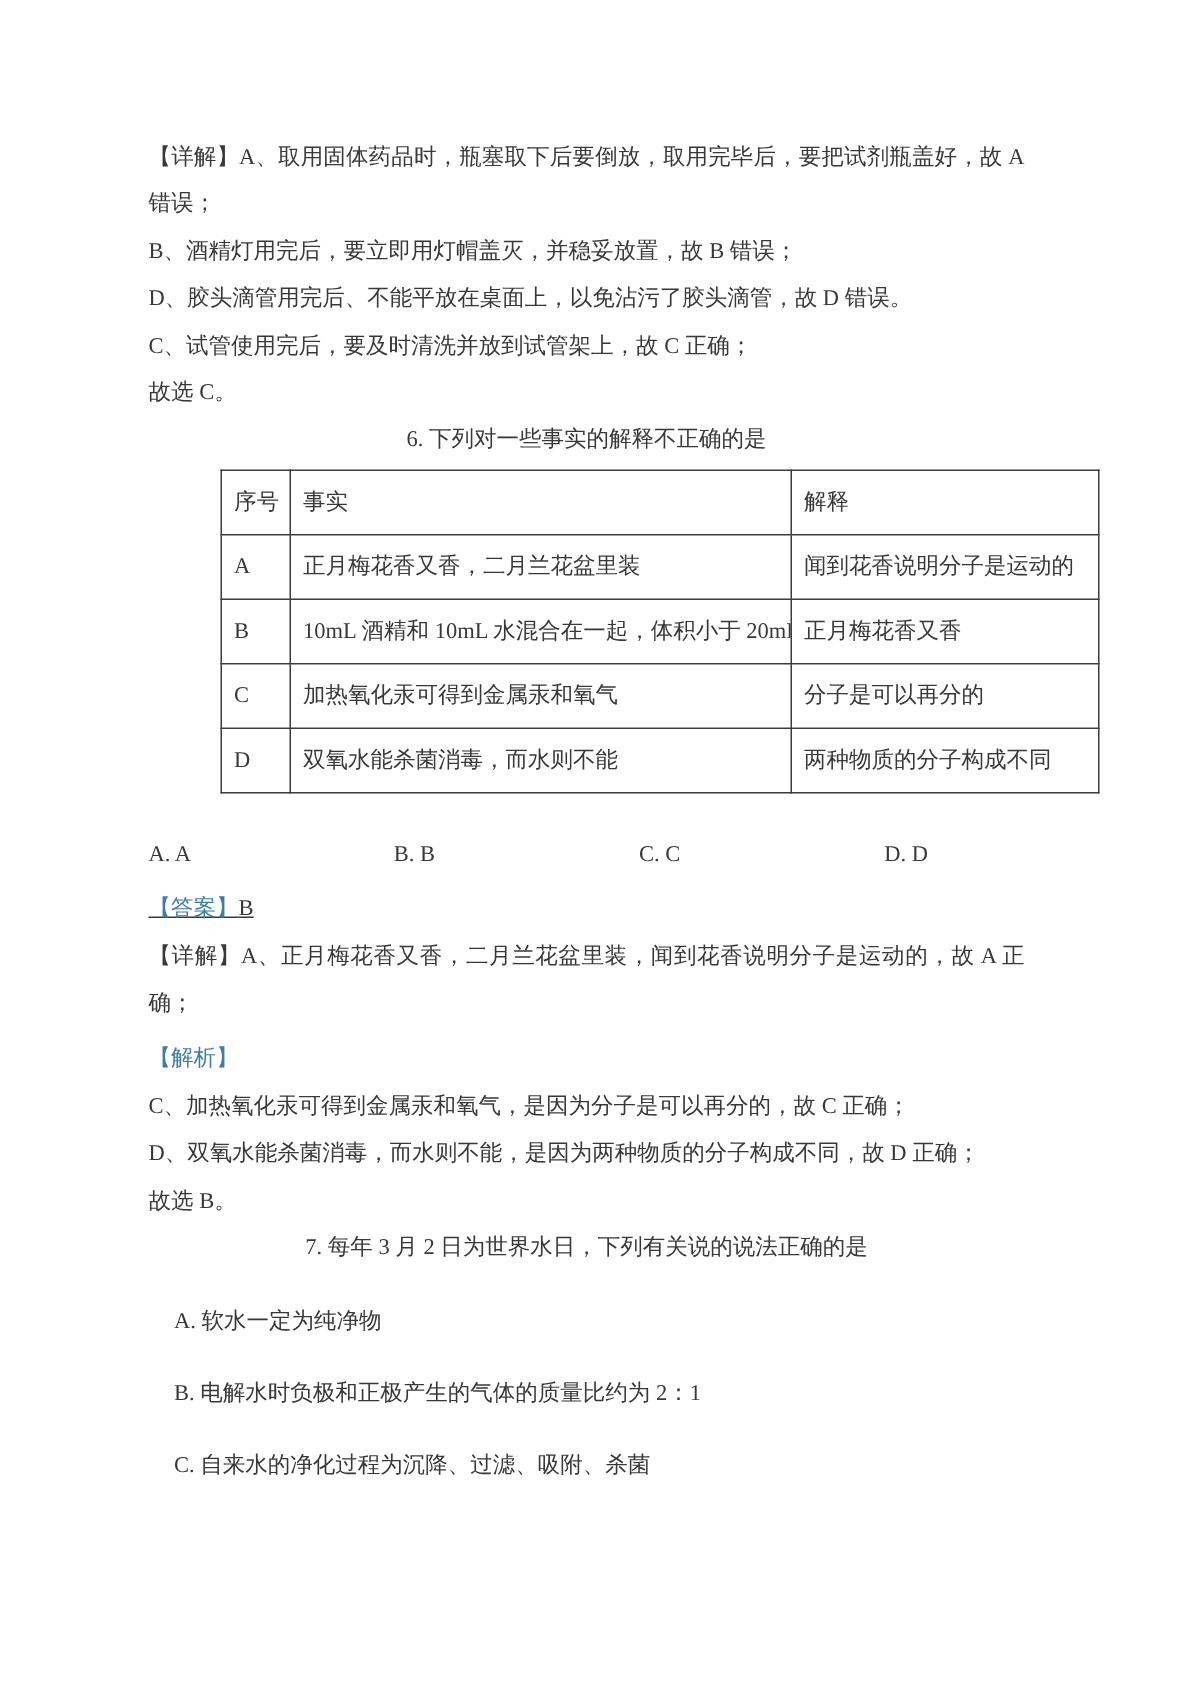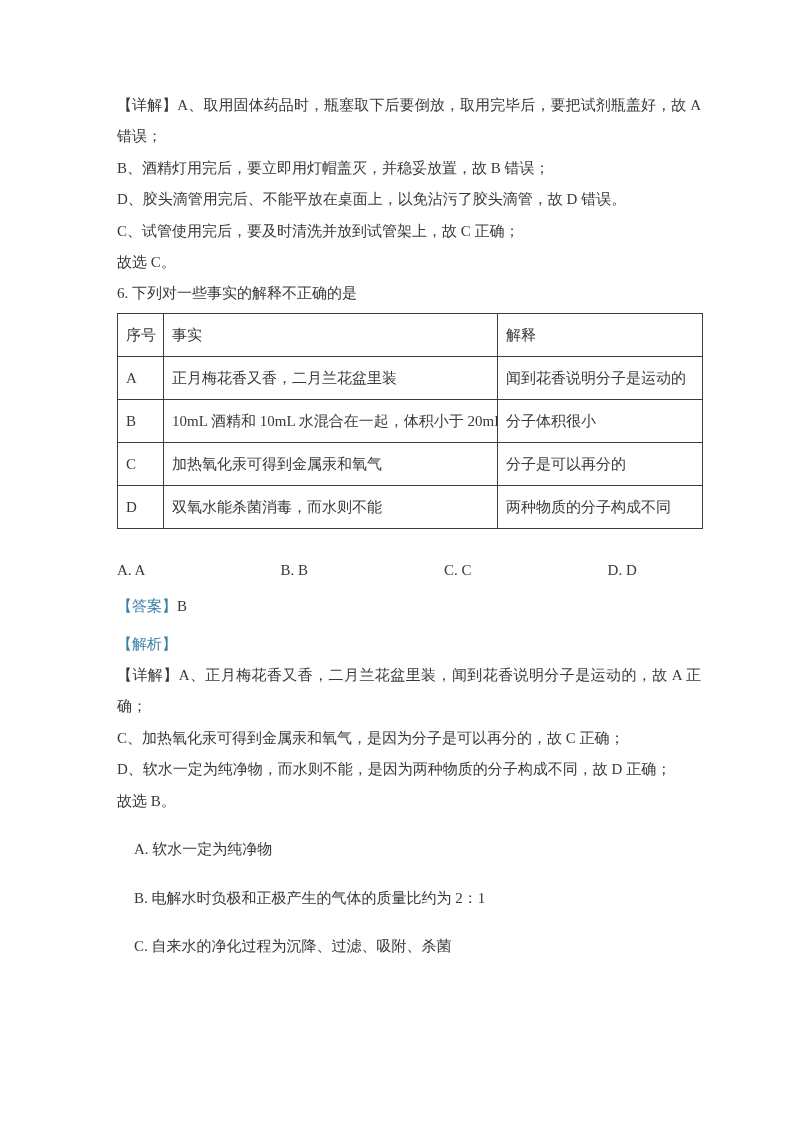--- a/index.html
+++ b/index.html
@@ -14,54 +14,55 @@
   }
   body {
     width: 793px; height: 1122px;
     position: relative;
     font-family: "Liberation Serif", "DejaVu Serif", serif;
     color: var(--text);
     overflow: hidden;
   }
   .content {
     position: absolute;
-    left: 117px; top: 90px;
+    left: 99px; top: 90px;
     width: 584px;
     font-size: 15px;
     line-height: 31.4px;
   }
   .para { margin: 0; text-align: justify; }
-  .stem { margin: 0; }
+  .stem { margin: 0; text-align: center; }
 
   table.fact-table {
     border-collapse: collapse;
     width: 585px;
     margin-top: 3px;
     table-layout: fixed;
+    margin-left: 48px;
   }
   table.fact-table td {
     border: 1px solid var(--border);
     height: 43px;
     padding: 2px 8px;
     font-size: 15px;
     line-height: 20px;
     vertical-align: middle;
     overflow: hidden;
     white-space: nowrap;
   }
   col.c1 { width: 46px; }
   col.c2 { width: 334px; }
   col.c3 { width: 205px; }
 
   .options-row {
     margin-top: 26px;
     display: grid;
     grid-template-columns: 28% 28% 28% 16%;
   }
-  .answer-line { margin-top: 5px; }
+  .answer-line { margin-top: 5px; text-decoration: underline; }
   .analysis-line { margin-top: 6px; }
   .accent { color: var(--accent); }
   .opt-line { margin: 17px; }
 </style>
 </head>
 <body style="background: rgb(255, 255, 255);">
 
 <div class="content">
 
   <p class="para">【详解】A、取用固体药品时，瓶塞取下后要倒放，取用完毕后，要把试剂瓶盖好，故 A 错误；</p>
@@ -85,21 +86,21 @@
         <td>解释</td>
       </tr>
       <tr>
         <td>A</td>
         <td>正月梅花香又香，二月兰花盆里装</td>
         <td>闻到花香说明分子是运动的</td>
       </tr>
       <tr>
         <td>B</td>
         <td>10mL 酒精和 10mL 水混合在一起，体积小于 20mL</td>
-        <td>分子体积很小</td>
+        <td>正月梅花香又香</td>
       </tr>
       <tr>
         <td>C</td>
         <td>加热氧化汞可得到金属汞和氧气</td>
         <td>分子是可以再分的</td>
       </tr>
       <tr>
         <td>D</td>
         <td>双氧水能杀菌消毒，而水则不能</td>
         <td>两种物质的分子构成不同</td>
@@ -109,25 +110,26 @@
 
   <div class="options-row">
     <span>A. A</span>
     <span>B. B</span>
     <span>C. C</span>
     <span>D. D</span>
   </div>
 
   <p class="para answer-line"><span class="accent">【答案】</span><span>B</span></p>
 
+  <p class="para">【详解】A、正月梅花香又香，二月兰花盆里装，闻到花香说明分子是运动的，故 A 正确；</p>
+
   <p class="para analysis-line"><span class="accent">【解析】</span></p>
-
-  <p class="para">【详解】A、正月梅花香又香，二月兰花盆里装，闻到花香说明分子是运动的，故 A 正确；</p>
   <p class="para">C、加热氧化汞可得到金属汞和氧气，是因为分子是可以再分的，故 C 正确；</p>
-  <p class="para">D、软水一定为纯净物，而水则不能，是因为两种物质的分子构成不同，故 D 正确；</p>
+  <p class="para">D、双氧水能杀菌消毒，而水则不能，是因为两种物质的分子构成不同，故 D 正确；</p>
   <p class="para">故选 B。</p>
 
+  <p class="stem">7. 每年 3 月 2 日为世界水日，下列有关说的说法正确的是</p>
   <p class="opt-line">A. 软水一定为纯净物</p>
   <p class="opt-line">B. 电解水时负极和正极产生的气体的质量比约为 2：1</p>
   <p class="opt-line">C. 自来水的净化过程为沉降、过滤、吸附、杀菌</p>
 
 
 </div>
 
 </body></html>

